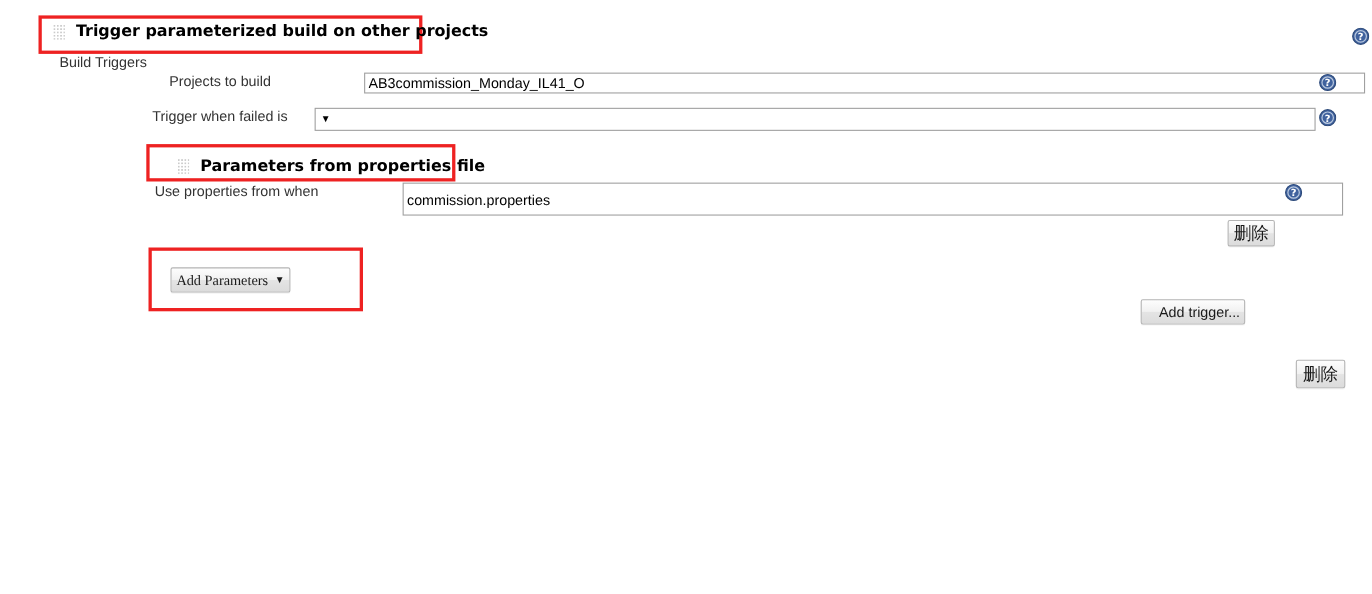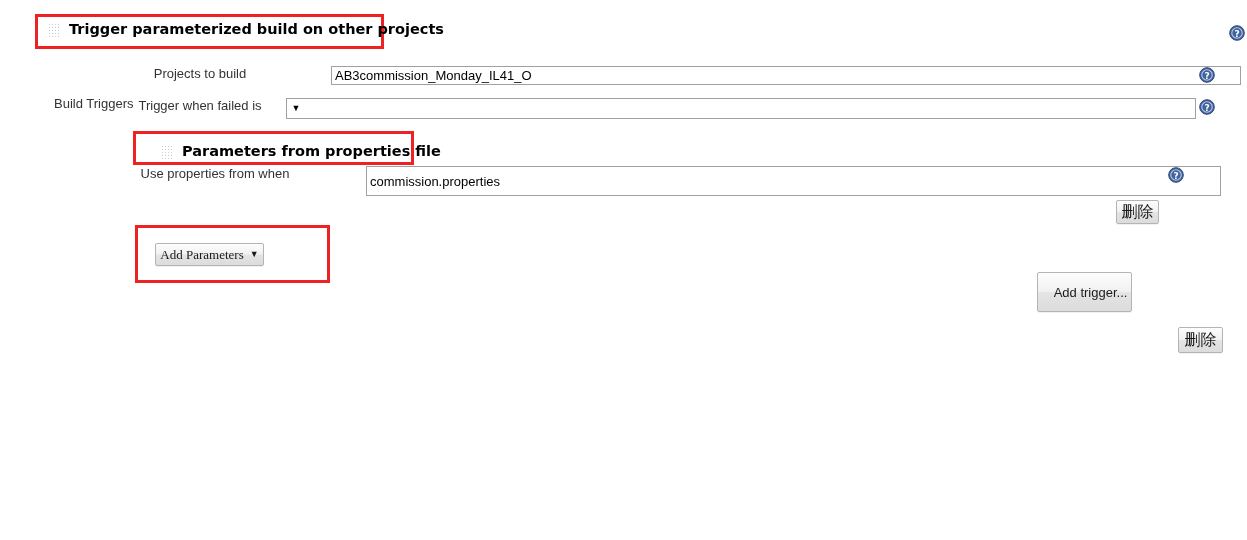--- a/index.html
+++ b/index.html
@@ -51,21 +51,20 @@
     z-index: 6;
   }
   .section-heading .grip { margin-right: 10px; }
 
   
   .page-label {
     position: absolute;
     font-size: 13px;
     color: #333333;
     white-space: nowrap;
-    margin-top: 47px;
   }
 
   
   .field-label {
     position: absolute;
     font-size: 13px;
     color: #333333;
     white-space: nowrap;
     text-align: center;
   }
@@ -208,15 +207,15 @@
 </span>
 
 <div class="btn btn-cjk" style="left:1116px; top:200px; width:43px; height:24px;">删除</div>
 
 <div class="btn" style="left:155px; top:243px; width:109px; height:23px;font-family:Liberation Serif, serif;">
   <span>Add Parameters</span>
   <span class="caret">▼</span>
 </div>
 <div class="redbox" style="left:135px; top:225px; width:195px; height:58px;"></div>
 
-<div class="btn" style="left:1037px; top:272px; width:95px; height:40px;padding-left:12px;">Add trigger...</div>
+<div class="btn" style="left:1037px; top:272px; width:95px; height:23px;padding-left:12px;">Add trigger...</div>
 
 <div class="btn btn-cjk" style="left:1178px; top:327px; width:45px; height:26px;">删除</div>
 
 </body></html>

